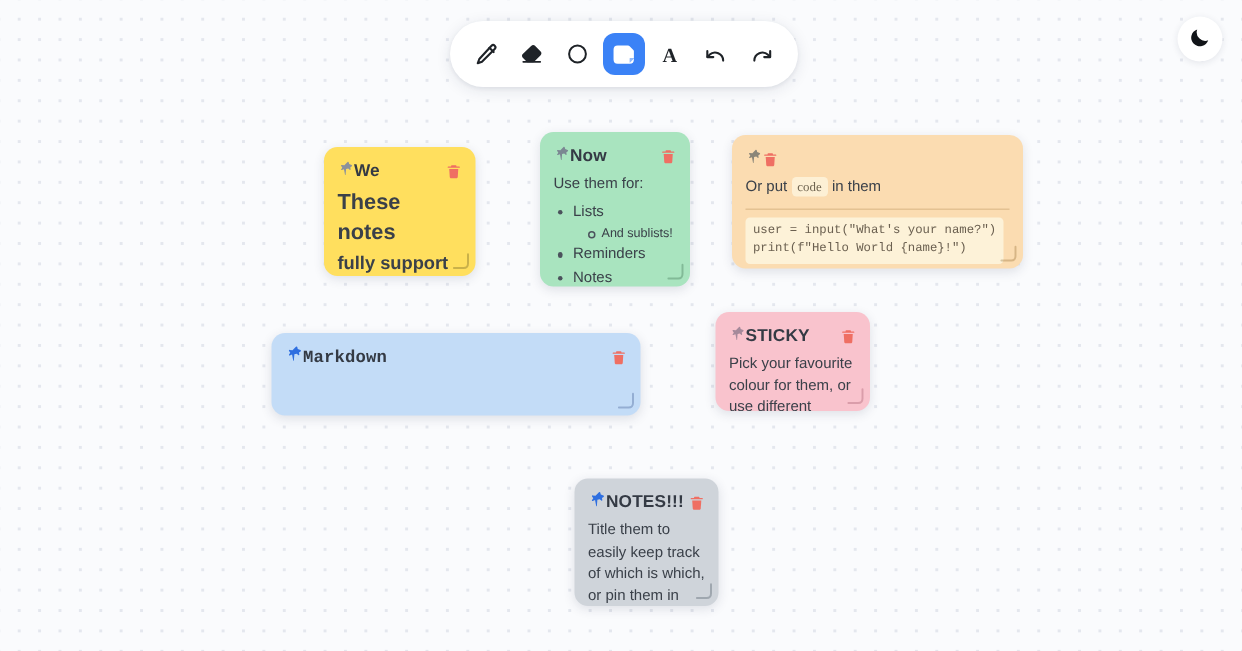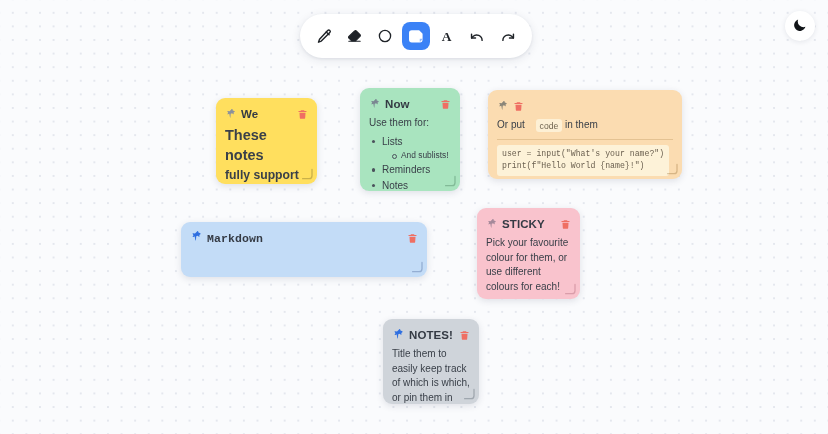--- a/index.html
+++ b/index.html
@@ -72,21 +72,20 @@
     position: absolute;
     border-radius: 9px;
     box-shadow: 0 2px 7px rgba(40,50,80,0.13);
     overflow: hidden;
     padding: 7px 9px 9px 9px;
   }
 
   .note-head {
     display: flex;
     align-items: center;
-    gap: 5px;
     margin-bottom: 3px;
   }
 
   .pin-icon { flex: 0 0 auto; display: block; }
 
   .note-title {
     font-size: 11.5px;
     font-weight: 700;
     color: #343a44;
     letter-spacing: 0.1px;
@@ -138,26 +137,25 @@
     content: "";
     position: absolute;
     left: 1px; top: 4.5px;
     width: 3.2px; height: 3.2px;
     border-radius: 50%;
     background: transparent;
     border: 1px solid #4b525c;
   }
 
   .md-code-inline {
-    font-family: Liberation Sans, sans-serif;
+    font-family: Liberation Serif, serif;
     font-size: 8.6px;
     padding: 1.5px 4px;
     border-radius: 3px;
     vertical-align: middle;
-    margin-left: 8px;
   }
 
   .md-hr {
     border: none;
     border-top: 1px solid rgba(180,140,80,0.32);
     margin: 6px 0 5px 0;
   }
 
   .md-code-block {
     font-family: "Liberation Mono", monospace;
@@ -370,21 +368,21 @@
       </svg>
     </button>
   </div>
   <span class="resize-handle">
     <svg width="14" height="14" viewBox="0 0 14 14" fill="none" stroke="rgba(40,70,130,0.30)" stroke-width="1.3" stroke-linecap="round">
       <path d="M12 2.5v6.2c0 1.8-1.1 3-2.9 3H2.6"></path>
     </svg>
   </span>
 </div>
 
-<div class="note note-pink" style="left:477px; top:208px; width:103px; height:91px;">
+<div class="note note-pink" style="left:477px; top:208px; width:103px; height:66px;">
   <div class="note-head">
     <span class="pin-icon">
       <svg width="11" height="11" viewBox="0 0 24 24" fill="#a5899a">
         <path d="M14.6 2.3c.6-.6 1.6-.3 1.8.5l.6 2.4 3.6 1.4c.8.3.9 1.4.2 1.9l-2.2 1.5.5 2.6c.2.8-.8 1.4-1.4.8l-2.1-1.9-3.1.9-.7 8.3c0 .5-.8.6-.9.1l-1.5-8-3 1.1c-.8.3-1.5-.6-1-1.3l1.6-2.2L5.4 8c-.5-.6 0-1.6.8-1.5l3.8.4 4.6-4.6z"></path>
       </svg>
     </span>
     <span class="note-title">STICKY</span>
     <button class="trash-btn">
       <svg width="11" height="11" viewBox="0 0 24 24" fill="#ef6f63">
         <path d="M9 2.6h6c.5 0 .9.4.9.9v1h4.1c.5 0 .9.4.9.9s-.4.9-.9.9H4c-.5 0-.9-.4-.9-.9s.4-.9.9-.9h4.1v-1c0-.5.4-.9.9-.9z"></path>

